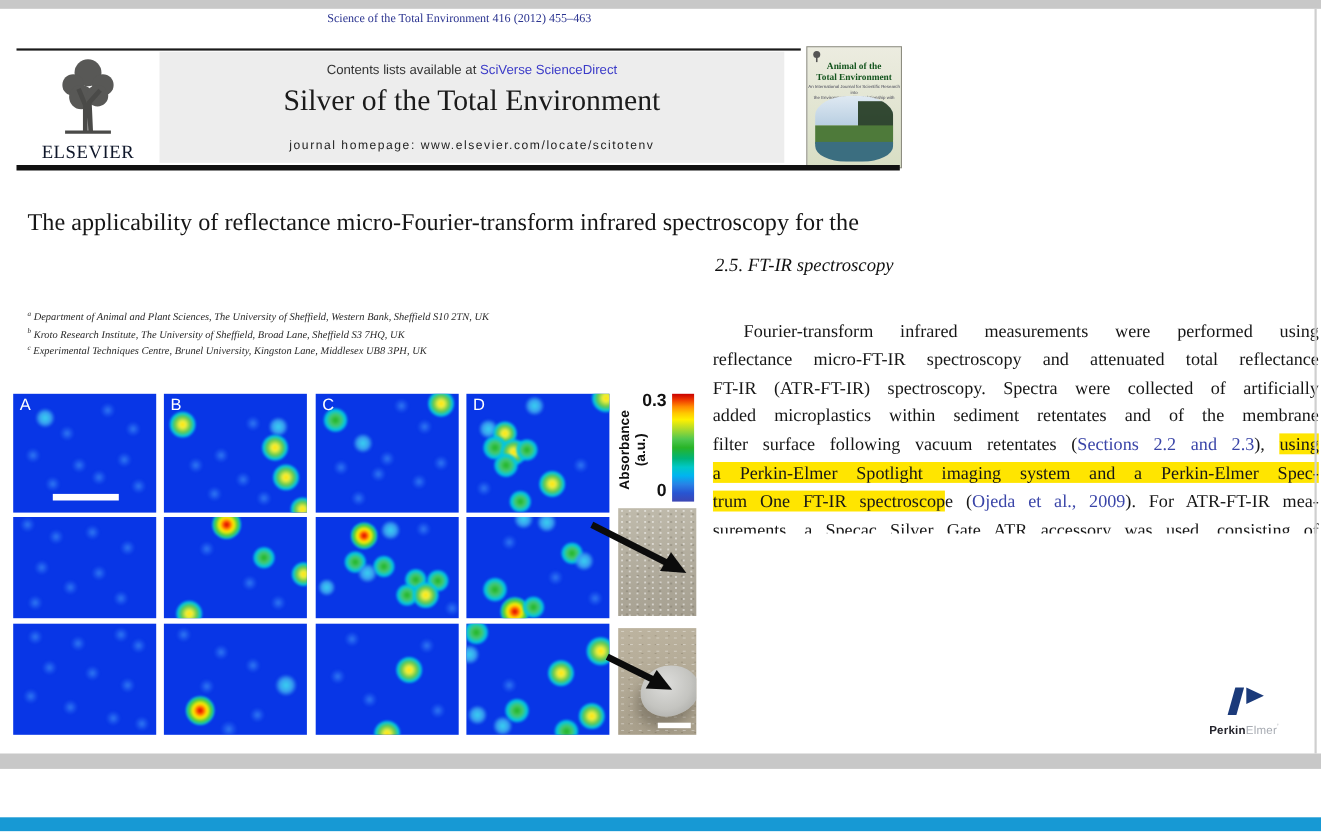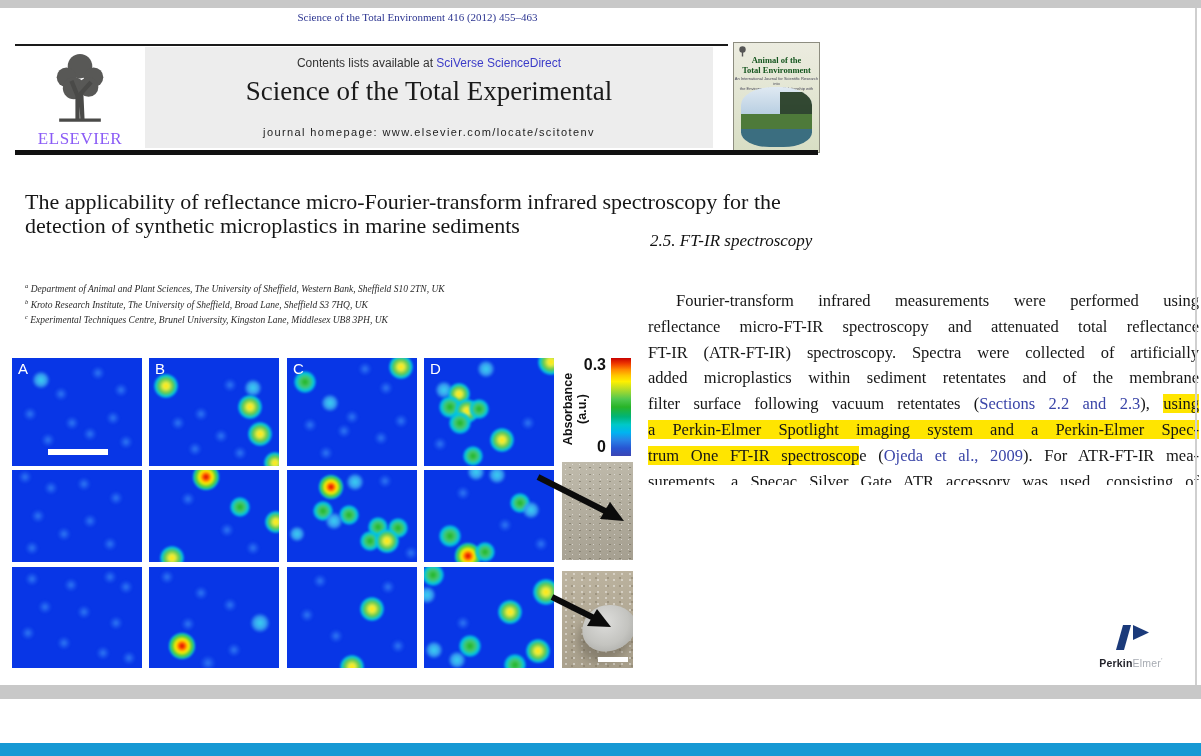--- a/index.html
+++ b/index.html
@@ -21,21 +21,21 @@
   .rule-bottom{position:absolute;left:15px;top:150px;width:803px;height:5px;background:#111;}
   .banner-box{position:absolute;left:145px;top:47px;width:568px;height:101px;background:#ededed;}
   .contents-line{position:absolute;left:0;top:9px;width:100%;text-align:center;font-size:12px;color:#333;}
   .contents-link{color:#3B3BC8;}
   .journal-name{position:absolute;left:0;top:29px;width:100%;text-align:center;
                 font-family:"Liberation Serif",serif;font-size:27px;color:#1a1a1a;}
   .homepage-line{position:absolute;left:0;bottom:10px;width:100%;text-align:center;
                  font-size:11px;letter-spacing:1.4px;color:#222;}
   .elsevier-block{position:absolute;left:20px;top:49px;width:120px;height:100px;text-align:center;}
   .elsevier-label{position:absolute;left:0;bottom:0;width:100%;font-family:"Liberation Serif",serif;
-                  font-size:17px;letter-spacing:.5px;color:#8b5cf6;}
+                  font-size:17px;letter-spacing:.5px;color:#0f172a;}
   .cover-thumb{position:absolute;left:733px;top:42px;width:85px;height:109px;
                border:1px solid #8d8d80;background:linear-gradient(180deg,#ecece0,#d8dec4);}
   .cover-title{position:absolute;left:0;top:13px;width:100%;text-align:center;
                font-family:"Liberation Serif",serif;font-size:8.5px;font-weight:700;color:#14551e;line-height:9.5px;}
   .cover-sub{position:absolute;left:0;top:33px;width:100%;text-align:center;font-size:4px;color:#445;line-height:5px;}
   .cover-collage{position:absolute;left:7px;top:44px;width:71px;height:60px;overflow:hidden;
                  border-radius:46% 46% 40% 40% / 30% 30% 24% 24%;}
   .cc-sky{position:absolute;left:0;top:0;width:100%;height:45%;background:linear-gradient(#dfe9f2,#b9cfe2);}
   .cc-dark{position:absolute;left:55%;top:8%;width:45%;height:58%;background:#1c3318;opacity:.88;}
   .cc-land{position:absolute;left:0;top:45%;width:100%;height:28%;background:#4e7a3a;}
@@ -126,21 +126,21 @@
           <circle cx="37" cy="31" r="8"></circle>
       </g>
       <path d="M28,58 L28,38 L23,26 M32,58 L31,36 L39,27" stroke="#4a4a48" stroke-width="3.5" fill="none"></path>
       <path d="M13,58 H47" stroke="#4a4a48" stroke-width="2.5"></path>
     </svg>
     <div class="elsevier-label">ELSEVIER</div>
   </div>
 
   <div class="banner-box">
     <div class="contents-line"><span>Contents lists available at </span><span class="contents-link">SciVerse ScienceDirect</span></div>
-    <div class="journal-name">Science of the Total Experimental</div>
+    <div class="journal-name">Silver of the Total Environment</div>
     <div class="homepage-line">journal homepage: www.elsevier.com/locate/scitotenv</div>
   </div>
 
   <div class="cover-thumb">
     <svg class="cover-minitree" width="9" height="11" viewBox="0 0 9 11">
       <circle cx="4.5" cy="3.5" r="3.2" fill="#555"></circle>
         <rect x="3.8" y="5" width="1.4" height="5.5" fill="#555"></rect>
     </svg>
     <div class="cover-title">
       <div>Animal of the</div>
@@ -154,21 +154,20 @@
       <div class="cc-sky"></div>
       <div class="cc-dark"></div>
       <div class="cc-land"></div>
       <div class="cc-water"></div>
     </div>
   </div>
 
   <div class="rule-bottom"></div>
 
   <div class="title-line t1">The applicability of reflectance micro-Fourier-transform infrared spectroscopy for the</div>
-  <div class="title-line t2">detection of synthetic microplastics in marine sediments</div>
   <div class="affs">
       <div><sup class="affsup">a</sup><span> Department of Animal and Plant Sciences, The University of Sheffield, Western Bank, Sheffield S10 2TN, UK</span></div>
       <div><sup class="affsup">b</sup><span> Kroto Research Institute, The University of Sheffield, Broad Lane, Sheffield S3 7HQ, UK</span></div>
       <div><sup class="affsup">c</sup><span> Experimental Techniques Centre, Brunel University, Kingston Lane, Middlesex UB8 3PH, UK</span></div>
     </div>
 
   <div class="m-heading">2.5. FT-IR spectroscopy</div>
   <div class="m-para">
       <div class="mline indent"><span>Fourier-transform infrared measurements were performed using</span></div>
       <div class="mline"><span>reflectance micro-FT-IR spectroscopy and attenuated total reflectance</span></div>

